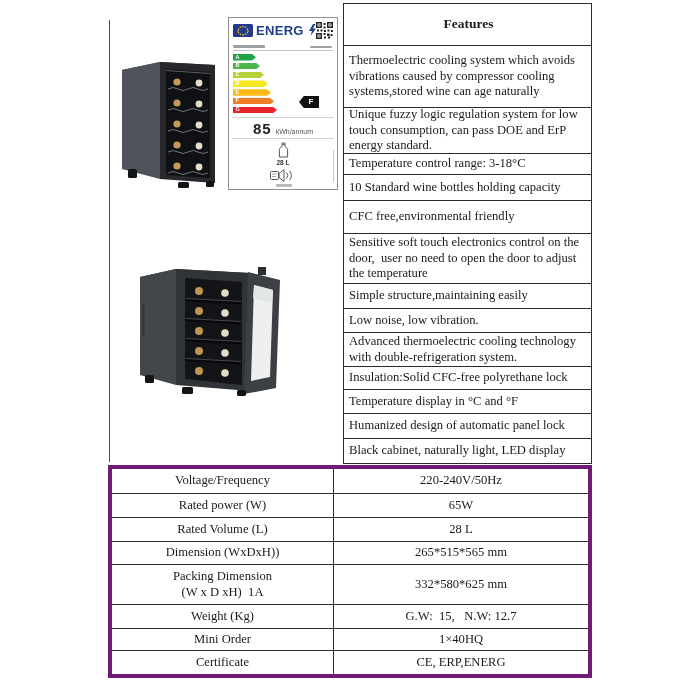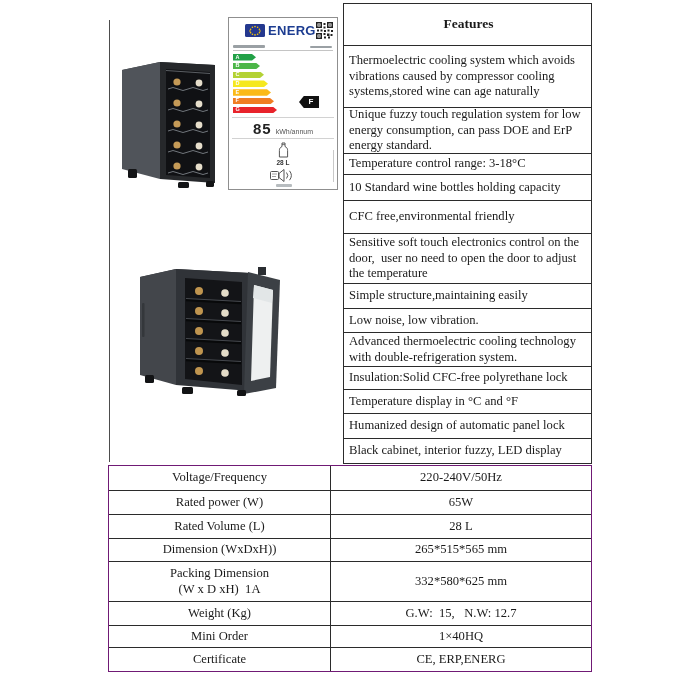--- a/index.html
+++ b/index.html
@@ -6,21 +6,21 @@
   #page{position:relative;width:700px;height:700px;background:#ffffff;overflow:hidden;
         font-family:"Liberation Serif","DejaVu Serif",serif;color:#1a1a1a;}
 
   
   .vline{position:absolute;background:#4d4d4d;}
 
   
   #energy-label{position:absolute;left:228px;top:17px;width:110px;height:173px;
     background:#fff;border:1px solid #8f8f8f;box-sizing:border-box;
     font-family:"Liberation Sans","DejaVu Sans",sans-serif;}
-  .el-head{position:absolute;left:16px;top:5px;right:4px;height:18px;text-decoration:underline;}
+  .el-head{position:absolute;left:4px;top:5px;right:4px;height:18px;text-decoration:underline;}
   .el-flag{position:absolute;left:0;top:1px;}
   .el-energ{position:absolute;left:23px;top:0px;font-size:13px;font-weight:bold;color:#1d3d91;letter-spacing:.3px;}
   .el-bolt{position:absolute;left:76px;top:1px;}
   .el-qr{position:absolute;right:0;top:-1px;}
   .el-brandbar{position:absolute;height:3px;background:#9aa0a4;border-radius:1px;}
   .el-underline{position:absolute;left:4px;right:4px;top:32px;height:1px;background:#c4c4c4;}
   #energy-class-bars{position:absolute;left:4px;top:36px;display:flex;flex-direction:column;gap:2.3px;}
   .ebar{height:6.5px;clip-path:polygon(0 0,calc(100% - 4px) 0,100% 50%,calc(100% - 4px) 100%,0 100%);
         display:flex;align-items:center;}
   .ebar span{color:#fff;font-size:5.5px;font-weight:bold;line-height:1;margin-left:2.5px;}
@@ -42,21 +42,21 @@
   
   #features-table{position:absolute;left:343px;top:3px;width:249px;box-sizing:border-box;
      border:1px solid #2b2b2b;background:#fff;}
   .frow{box-sizing:border-box;border-top:1px solid #2b2b2b;display:flex;align-items:center;
         padding:1px 3px 1px 5px;font-size:12.6px;line-height:1.22;}
   .frow:first-child{border-top:none;justify-content:center;font-weight:bold;font-size:13.5px;}
   .frow span{white-space:pre-wrap;}
 
   
   #specs-table{position:absolute;left:108px;top:465px;width:484px;box-sizing:border-box;
-     border:1px solid #701a75;background:#fff;}
+     border:4px solid #701a75;background:#fff;}
   .srow{box-sizing:border-box;border-top:1px solid #2b2b2b;display:flex;align-items:stretch;font-size:12.6px;}
   .srow:first-child{border-top:none;}
   .scell{display:flex;align-items:center;justify-content:center;text-align:center;
      white-space:pre-wrap;line-height:1.2;padding:2px 4px;box-sizing:border-box;}
   .slabel{width:222px;border-right:1px solid #2b2b2b;}
   .svalue{flex:1;}
 
   svg{display:block;}
   .img-abs{position:absolute;}
 </style>
@@ -263,21 +263,21 @@
   </svg>
 
   <div id="features-table">
     <div class="frow" style="height:41px">
         <span>Features</span>
       </div>
     <div class="frow" style="height:62px">
         <span>Thermoelectric cooling system which avoids vibrations caused by compressor cooling systems,stored wine can age naturally</span>
       </div>
     <div class="frow" style="height:46px">
-        <span>Unique fuzzy touch regulation system for low energy consumption, can pass DOE and ErP energy standard.</span>
+        <span>Unique fuzzy logic regulation system for low touch consumption, can pass DOE and ErP energy standard.</span>
       </div>
     <div class="frow" style="height:21px">
         <span>Temperature control range: 3-18°C</span>
       </div>
     <div class="frow" style="height:26px">
         <span>10 Standard wine bottles holding capacity</span>
       </div>
     <div class="frow" style="height:33px">
         <span>CFC free,environmental friendly</span>
       </div>
@@ -296,21 +296,21 @@
     <div class="frow" style="height:23px">
         <span>Insulation:Solid CFC-free polyrethane lock</span>
       </div>
     <div class="frow" style="height:24px">
         <span>Temperature display in °C and °F</span>
       </div>
     <div class="frow" style="height:25px">
         <span>Humanized design of automatic panel lock</span>
       </div>
     <div class="frow" style="height:25px">
-        <span>Black cabinet, interior fuzzy, LED display</span>
+        <span>Black cabinet, naturally light, LED display</span>
       </div>
   </div>
 
   <div id="specs-table">
     <div class="srow" style="height:24px">
       <div class="scell slabel">Voltage/Frequency</div>
       <div class="scell svalue">220-240V/50Hz</div>
     </div>
     <div class="srow" style="height:24px">
       <div class="scell slabel">Rated power (W)</div>

